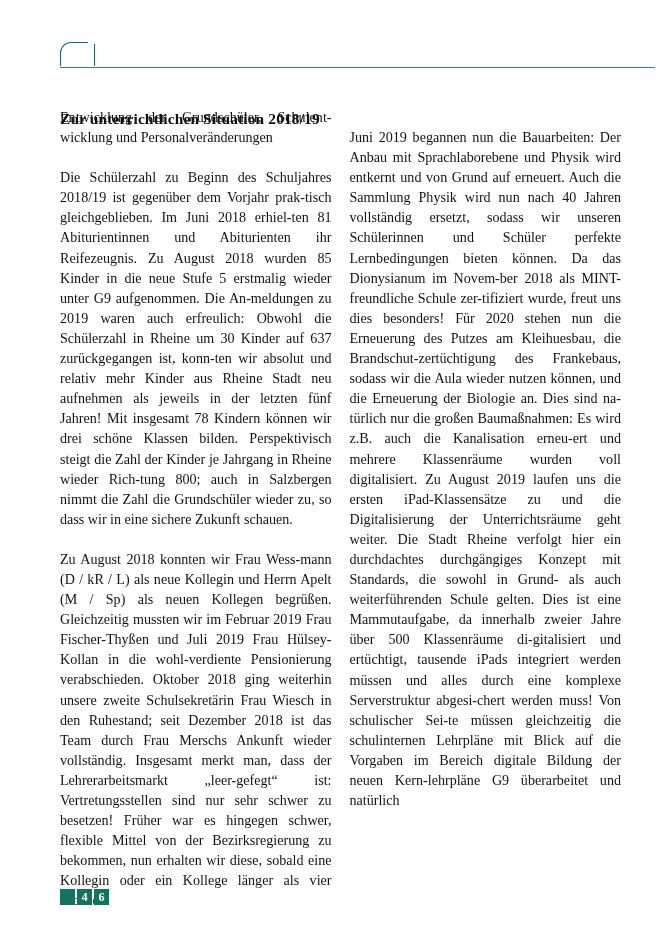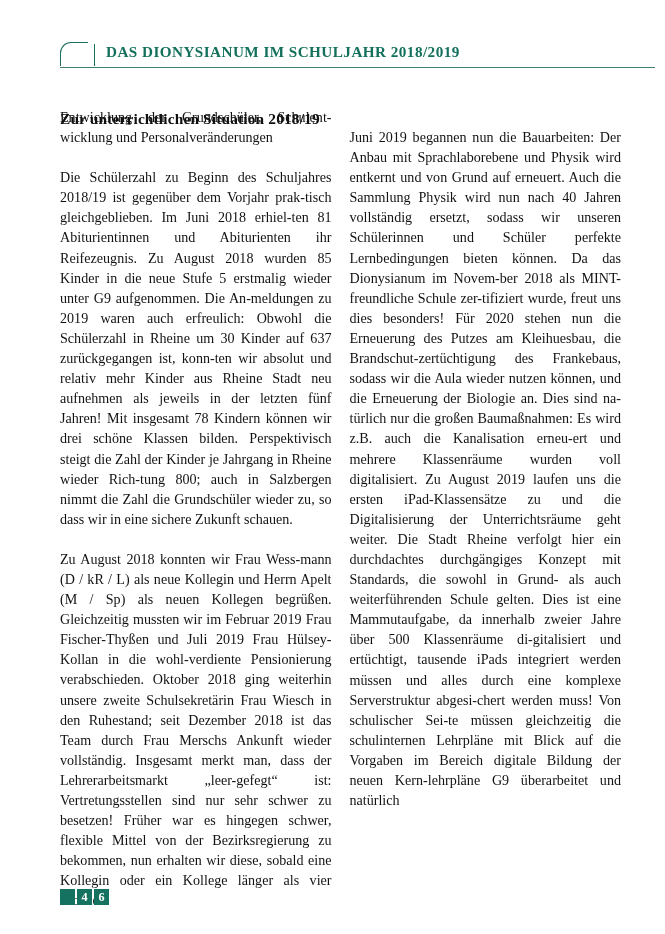--- a/index.html
+++ b/index.html
@@ -143,21 +143,20 @@
   }
 </style>
 </head>
 <body>
 
 <div class="page">
 
   <div class="runninghead">
     <div class="rh-bracket"></div>
     <div class="rh-tick"></div>
-    <div class="rh-title">DAS DIONYSIANUM IM SCHULJAHR 2018/2019</div>
     <div class="rh-rule"></div>
   </div>
 
   <div class="article-heading">Zur unterrichtlichen Situation 2018/19</div>
 
   <div class="columns">
 
     <div class="col">
       <p>Entwicklung der Grundschüler, Schulent-wicklung und Personalveränderungen</p>
       <p class="spaced">Die Schülerzahl zu Beginn des Schuljahres 2018/19 ist gegenüber dem Vorjahr prak-tisch gleichgeblieben. Im Juni 2018 erhiel-ten 81 Abiturientinnen und Abiturienten ihr Reifezeugnis. Zu August 2018 wurden 85 Kinder in die neue Stufe 5 erstmalig wieder unter G9 aufgenommen. Die An-meldungen zu 2019 waren auch erfreulich: Obwohl die Schülerzahl in Rheine um 30 Kinder auf 637 zurückgegangen ist, konn-ten wir absolut und relativ mehr Kinder aus Rheine Stadt neu aufnehmen als jeweils in der letzten fünf Jahren! Mit insgesamt 78 Kindern können wir drei schöne Klassen bilden. Perspektivisch steigt die Zahl der Kinder je Jahrgang in Rheine wieder Rich-tung 800; auch in Salzbergen nimmt die Zahl die Grundschüler wieder zu, so dass wir in eine sichere Zukunft schauen.</p>

